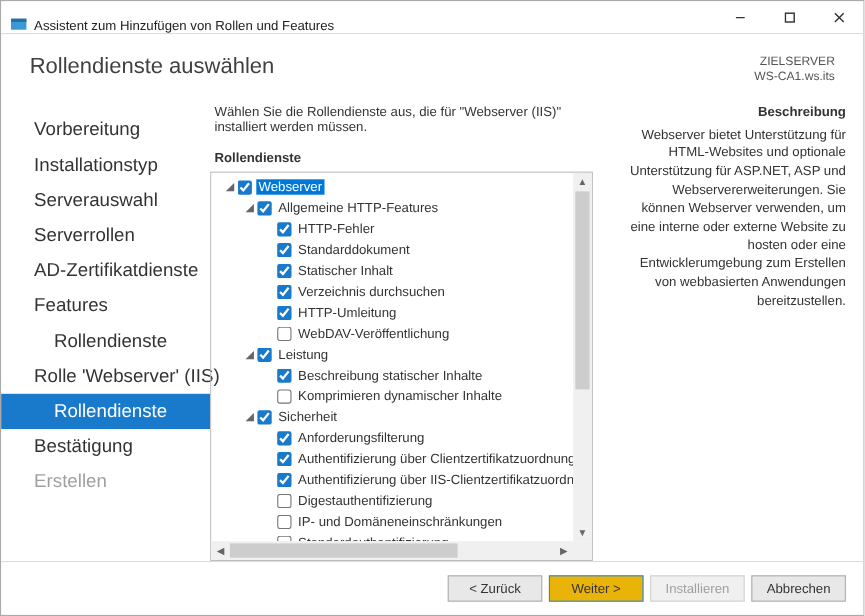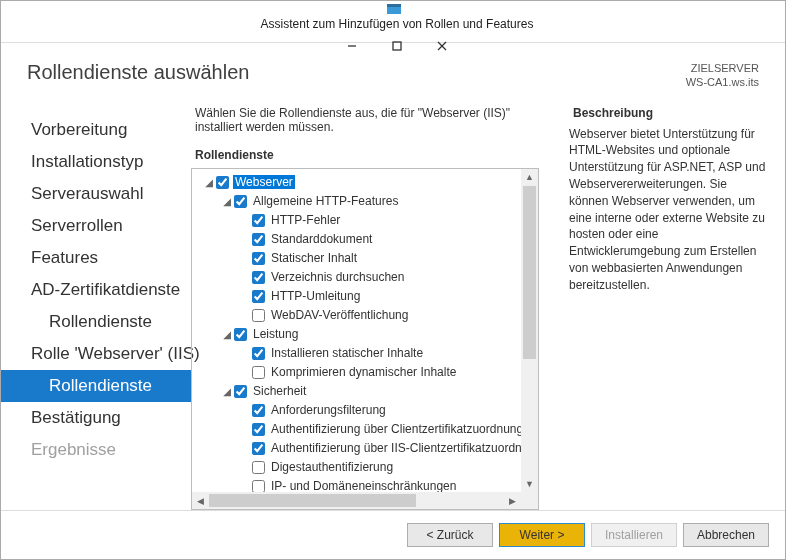--- a/index.html
+++ b/index.html
@@ -1,18 +1,18 @@
 <!DOCTYPE html>
 <html><head>
 <meta charset="utf-8">
 <style>
   * { box-sizing: border-box; }
   html, body { margin:0; padding:0; font-family: "Segoe UI", Tahoma, sans-serif; font-size:12px; color:#333; background:#fff; }
   .window { width:786px; height:560px; border:1px solid #aaa; display:flex; flex-direction:column; position:relative; }
-  .titlebar { height:42px; display:flex; align-items:center; padding:0 0 0 8px; border-bottom:1px solid #ddd;flex-direction:column; }
+  .titlebar { height:30px; display:flex; align-items:flex-end; padding:0 0 0 8px; border-bottom:1px solid #ddd; }
   .titlebar .icon { width:16px; height:16px; margin-right:6px; }
   .titlebar .title { flex:1; font-size:12px; color:#222; }
   .titlebar .winbtns { display:flex; }
   .titlebar .winbtn { width:45px; height:29px; display:flex; align-items:center; justify-content:center; }
   .header { padding:18px 26px 6px 26px; display:flex; align-items:flex-start; }
   .header .pagetitle { font-size:20px; color:#404040; font-weight:400; flex:1; }
   .header .dest { text-align:right; font-size:11px; color:#555; line-height:1.3; }
   .header .dest .lbl { text-transform:uppercase; }
   .body { flex:1; display:flex; padding:10px 16px 0 0; overflow:hidden; }
   .nav { width:190px; padding:8px 0 0 0; font-size:17px; }
@@ -33,21 +33,21 @@
   .tree-row .lbl.sel { background:#0078d7; color:#fff; }
   .vscroll { position:absolute; top:0; right:0; bottom:17px; width:17px; background:#f0f0f0; display:flex; flex-direction:column; }
   .vscroll .arrow { height:17px; display:flex; align-items:center; justify-content:center; color:#666; font-size:9px; }
   .vscroll .track { flex:1; position:relative; }
   .vscroll .thumb { position:absolute; left:2px; right:2px; top:0; height:60%; background:#cdcdcd; }
   .hscroll { position:absolute; left:0; right:17px; bottom:0; height:17px; background:#f0f0f0; display:flex; }
   .hscroll .arrow { width:17px; display:flex; align-items:center; justify-content:center; color:#666; font-size:9px; }
   .hscroll .track { flex:1; position:relative; }
   .hscroll .thumb { position:absolute; top:2px; bottom:2px; left:0; width:70%; background:#cdcdcd; }
   .corner { position:absolute; right:0; bottom:0; width:17px; height:17px; background:#f0f0f0; }
-  .right { width:200px; padding-top:0; }
+  .right { width:200px; padding-top:0;text-align:right; }
   .right .desc { font-size:12px; color:#333; line-height:1.4; }
   .footer { border-top:1px solid #ddd; padding:12px 16px; display:flex; justify-content:flex-end; gap:6px; }
   .footer button { height:24px; min-width:86px; font-size:12px; background:#e8e8e8; border:1px solid #adadad; padding:0 8px; color:#333; }
   .footer button.primary { background:#eab308; border-color:#2d8ccf; }
   .footer button:disabled { color:#a0a0a0; background:#f0f0f0; border-color:#d0d0d0; }
 </style>
 </head>
 <body>
 
 <div class="window">
@@ -87,27 +87,27 @@
       <div>WS-CA1.ws.its</div>
     </div>
   </div>
 
   <div class="body">
     <div class="nav" id="nav">
         <div class="item">Vorbereitung</div>
         <div class="item">Installationstyp</div>
         <div class="item">Serverauswahl</div>
         <div class="item">Serverrollen</div>
+        <div class="item">AD-Zertifikatdienste</div>
         <div class="item">Features</div>
-        <div class="item">AD-Zertifikatdienste</div>
         <div class="item sub">Rollendienste</div>
         <div class="item">Rolle 'Webserver' (IIS)</div>
         <div class="item sub active">Rollendienste</div>
         <div class="item">Bestätigung</div>
-        <div class="item disabled">Ergebnisse</div>
+        <div class="item disabled">Erstellen</div>
       </div>
 
     <div class="content">
       <div class="left">
         <div class="intro">Wählen Sie die Rollendienste aus, die für "Webserver (IIS)" installiert werden müssen.</div>
         <div class="sectlabel">Rollendienste</div>
         <div class="treewrap">
           <div class="treeinner" id="tree">
               <div class="tree-row" style="padding-left: 8px;">
                 <span class="exp">◢</span>
@@ -150,21 +150,21 @@
                 <span class="lbl">WebDAV-Veröffentlichung</span>
               </div>
               <div class="tree-row" style="padding-left: 26px;">
                 <span class="exp">◢</span>
                 <input type="checkbox" checked="" style="">
                 <span class="lbl">Leistung</span>
               </div>
               <div class="tree-row" style="padding-left: 44px;">
                 <span class="exp"></span>
                 <input type="checkbox" checked="" style="">
-                <span class="lbl">Installieren statischer Inhalte</span>
+                <span class="lbl">Beschreibung statischer Inhalte</span>
               </div>
               <div class="tree-row" style="padding-left: 44px;">
                 <span class="exp"></span>
                 <input type="checkbox" style="">
                 <span class="lbl">Komprimieren dynamischer Inhalte</span>
               </div>
               <div class="tree-row" style="padding-left: 26px;">
                 <span class="exp">◢</span>
                 <input type="checkbox" checked="" style="">
                 <span class="lbl">Sicherheit</span>

